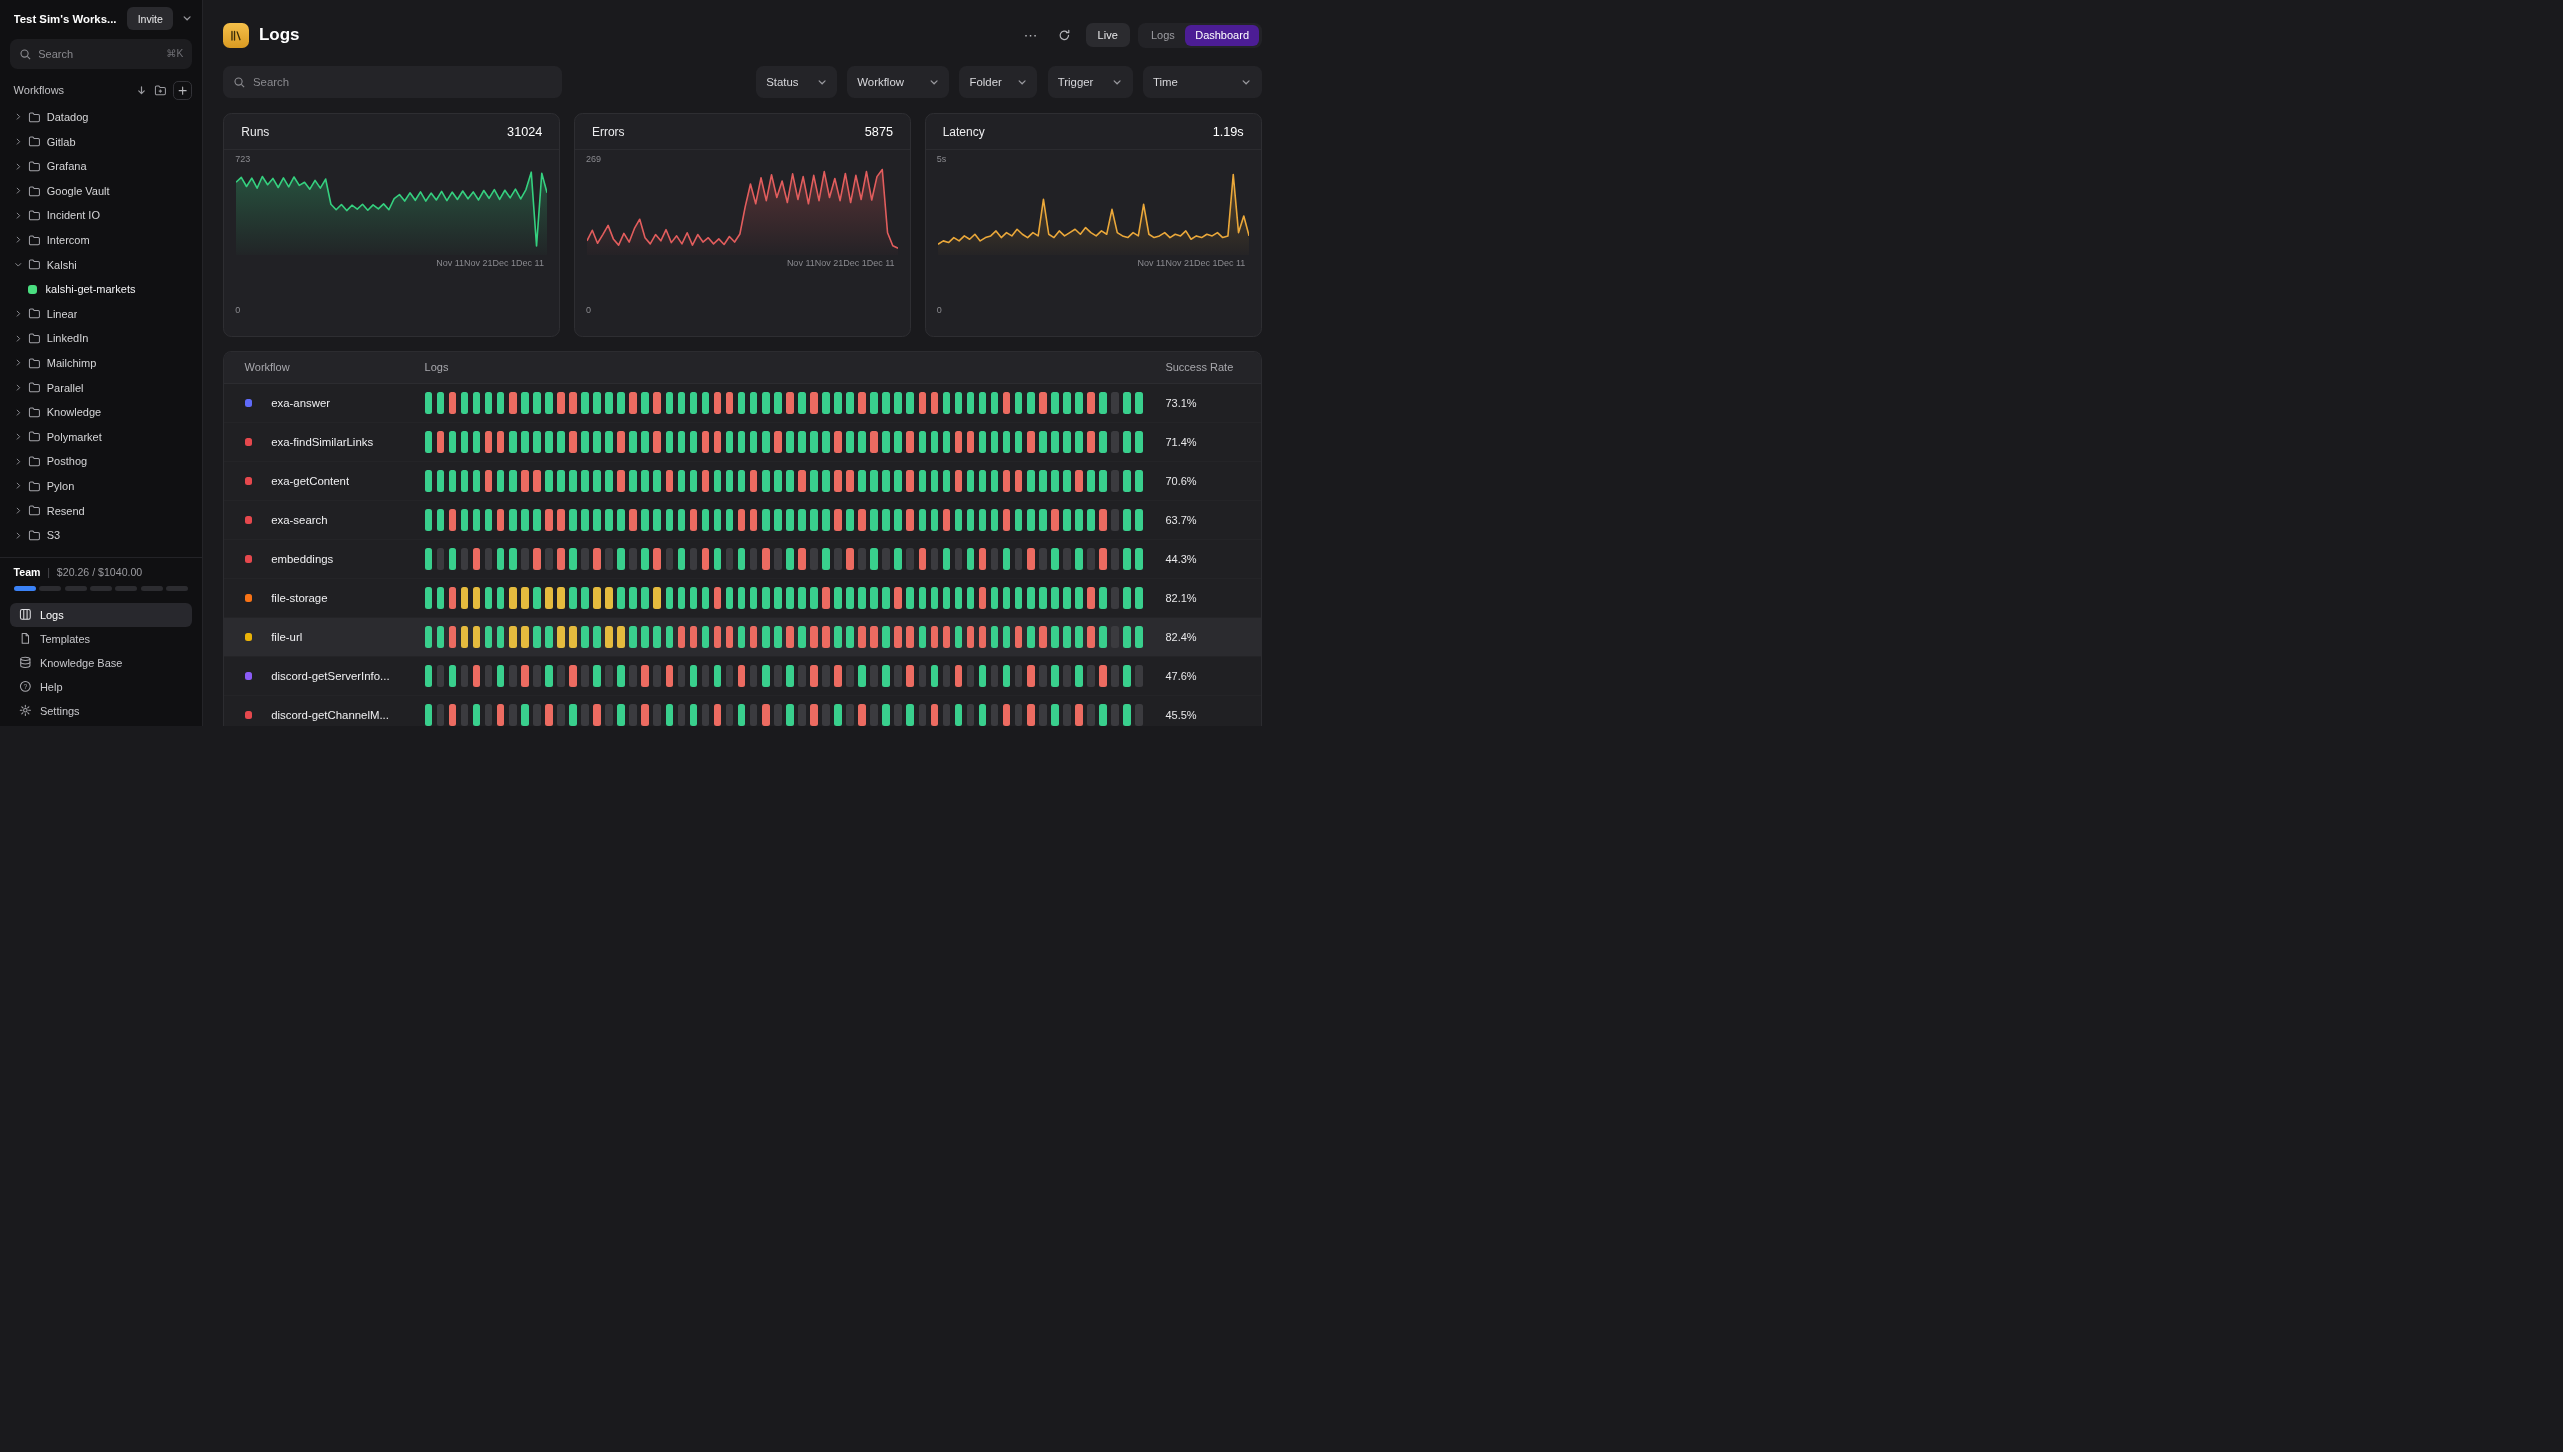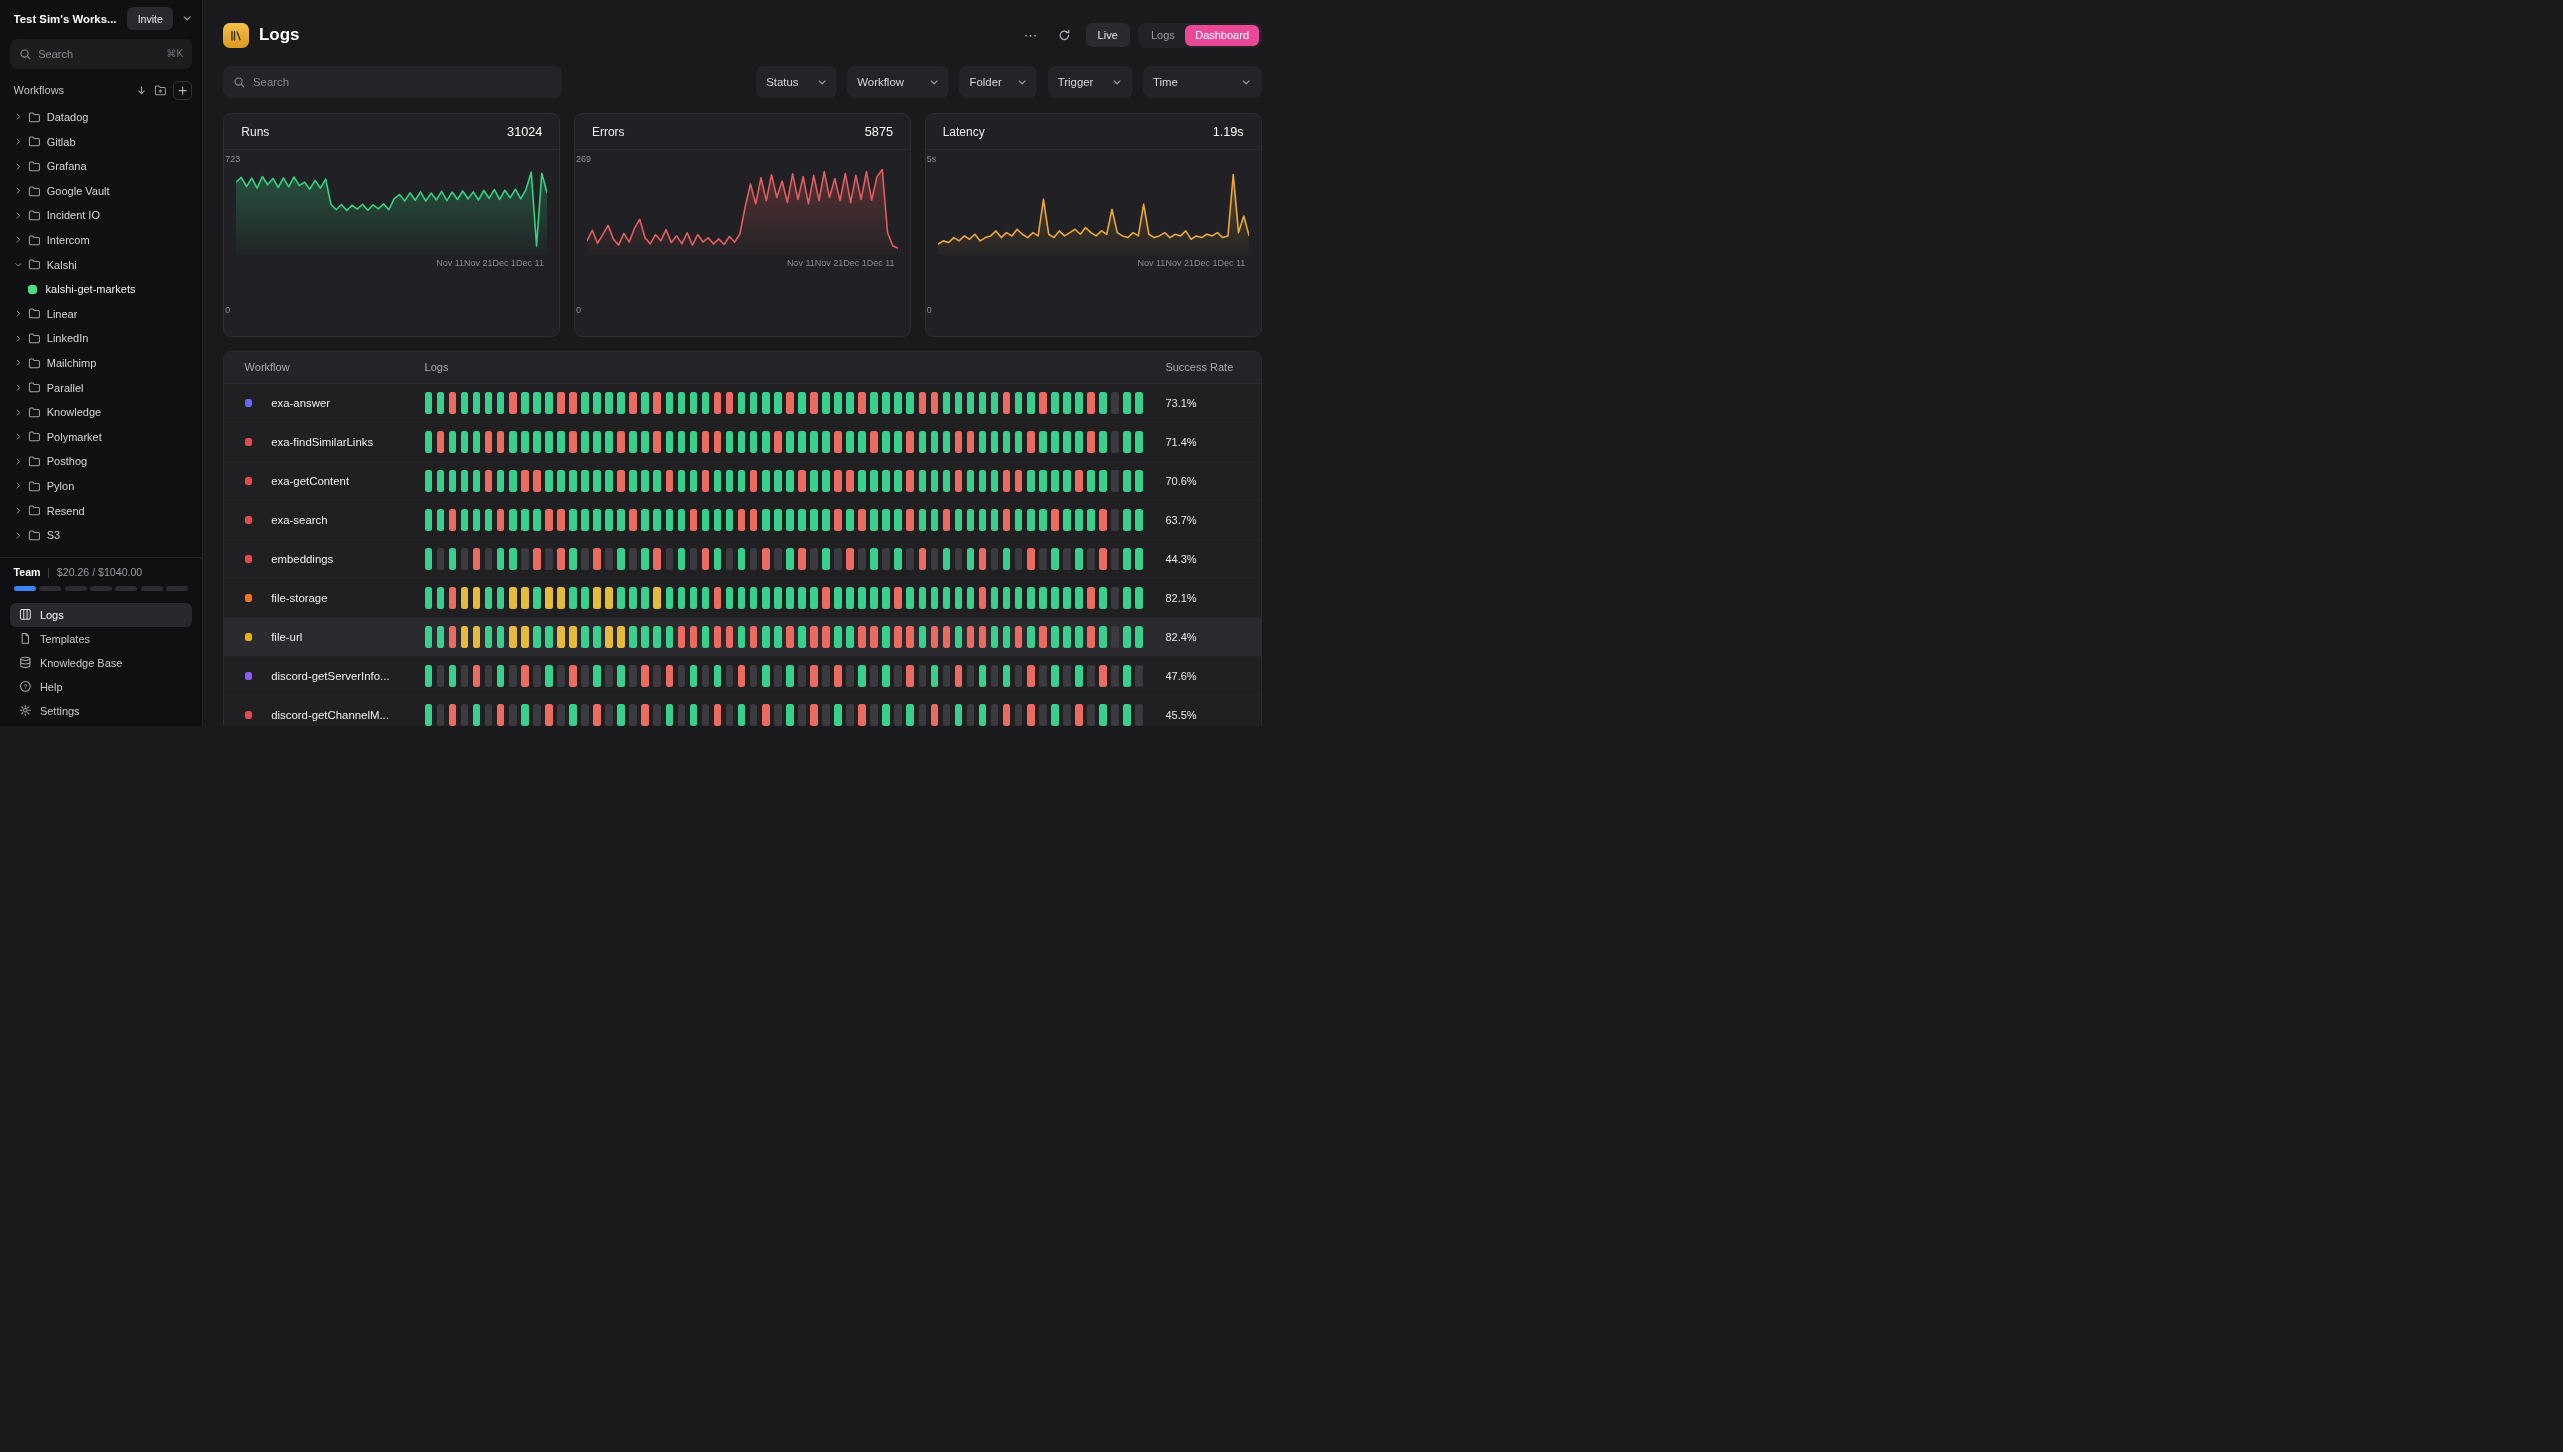--- a/index.html
+++ b/index.html
@@ -50,36 +50,36 @@
   .main { flex:1; display:flex; flex-direction:column; padding:17px 20.3px 0; min-width:0; }
   .main-head { height:37px; display:flex; align-items:center; justify-content:space-between; margin-bottom:12px; }
   .mh-left { display:flex; align-items:center; gap:10.2px; }
   .logs-badge { width:25.4px; height:25.4px; border-radius:6.8px; background:linear-gradient(180deg,#f5c04a,#d99a22); display:flex; align-items:center; justify-content:center; }
   .page-title { font-size:17px; font-weight:700; color:#fff; }
   .mh-right { display:flex; align-items:center; gap:8.5px; }
   .ghost-btn { background:none; border:none; color:#b5b5ba; width:25.4px; height:25.4px; border-radius:6px; display:flex; align-items:center; justify-content:center; font-size:13.6px; cursor:pointer; }
   .live-btn { background:#2b2b2f; border:none; color:#e8e8ea; font-size:11px; padding:6px 12px; border-radius:6.8px; font-family:inherit; cursor:pointer; }
   .toggle { background:#232327; border-radius:7.6px; padding:2.5px; display:flex; }
   .toggle-item { padding:4.2px 10.2px; border-radius:6px; font-size:11px; color:#9c9ca1; cursor:pointer; }
-  .toggle-item.active { background:#ec4899; color:#fff; }
+  .toggle-item.active { background:#4c1d95; color:#fff; }
 
   .filter-row { display:flex; align-items:center; justify-content:space-between; margin-bottom:15.3px; }
   .search-main { width:339px; height:32px; background:#242428; border-radius:7.6px; display:flex; align-items:center; gap:6.8px; padding:0 10.2px; color:#8a8a8f; font-size:11.4px; }
   .filters { display:flex; gap:10.2px; }
   .filter-btn { height:32px; background:#242428; border:none; border-radius:7.6px; color:#d8d8dc; font-size:11.4px; font-family:inherit; display:flex; align-items:center; justify-content:space-between; gap:8.5px; padding:0 10.2px; cursor:pointer; }
   .filter-btn .fchev { color:#9a9a9f; display:flex; }
   .filter-btn.f0{min-width:81px}.filter-btn.f1{min-width:102px}.filter-btn.f2{min-width:78px}.filter-btn.f3{min-width:85px}.filter-btn.f4{min-width:119px}
 
   .cards { display:grid; grid-template-columns:1fr 1fr 1fr; gap:13.6px; height:224px; margin-bottom:13.6px; }
   .card { background:#212125; border:0.8px solid #2e2e32; border-radius:8.5px; display:flex; flex-direction:column; overflow:hidden; }
   .card-head { height:36px; flex:none; display:flex; align-items:center; justify-content:space-between; padding:0 17px; border-bottom:0.8px solid #2b2b2f; }
   .card-title { font-size:12px; color:#ececee; }
   .card-value { font-size:12.7px; font-weight:400; color:#fff; }
   .card-body { flex:1; position:relative; padding:17px 12px 0 12px; display:flex; flex-direction:column; }
-  .ylab { position:absolute; left:1px; font-size:9px; color:#8a8a8f; }
+  .ylab { position:absolute; left:11px; font-size:9px; color:#8a8a8f; }
   .ymax { top:4.2px; }
   .ymin { bottom:21px; }
   .spark { width:100%; height:88px; display:block; }
   .xlabels { display:flex; justify-content:flex-end; font-size:9px; color:#8a8a8f; padding:2.5px 3.4px 0 8.5px; }
 
   .table-card { flex:1; background:#202023; border:0.8px solid #2c2c30; border-bottom:none; border-radius:8.5px 8.5px 0 0; overflow:hidden; display:flex; flex-direction:column; }
   .t-grid { display:grid; grid-template-columns:158px 1fr 75px; column-gap:22px; padding:0 20.3px; align-items:center; }
   .t-head { height:32px; flex:none; background:#242428; color:#a8a8ad; font-size:11px; border-bottom:0.8px solid #2c2c30; }
   .t-rows { flex:1; overflow:hidden; }
   .t-row { height:39px; border-bottom:0.8px solid #242427; cursor:pointer; }

